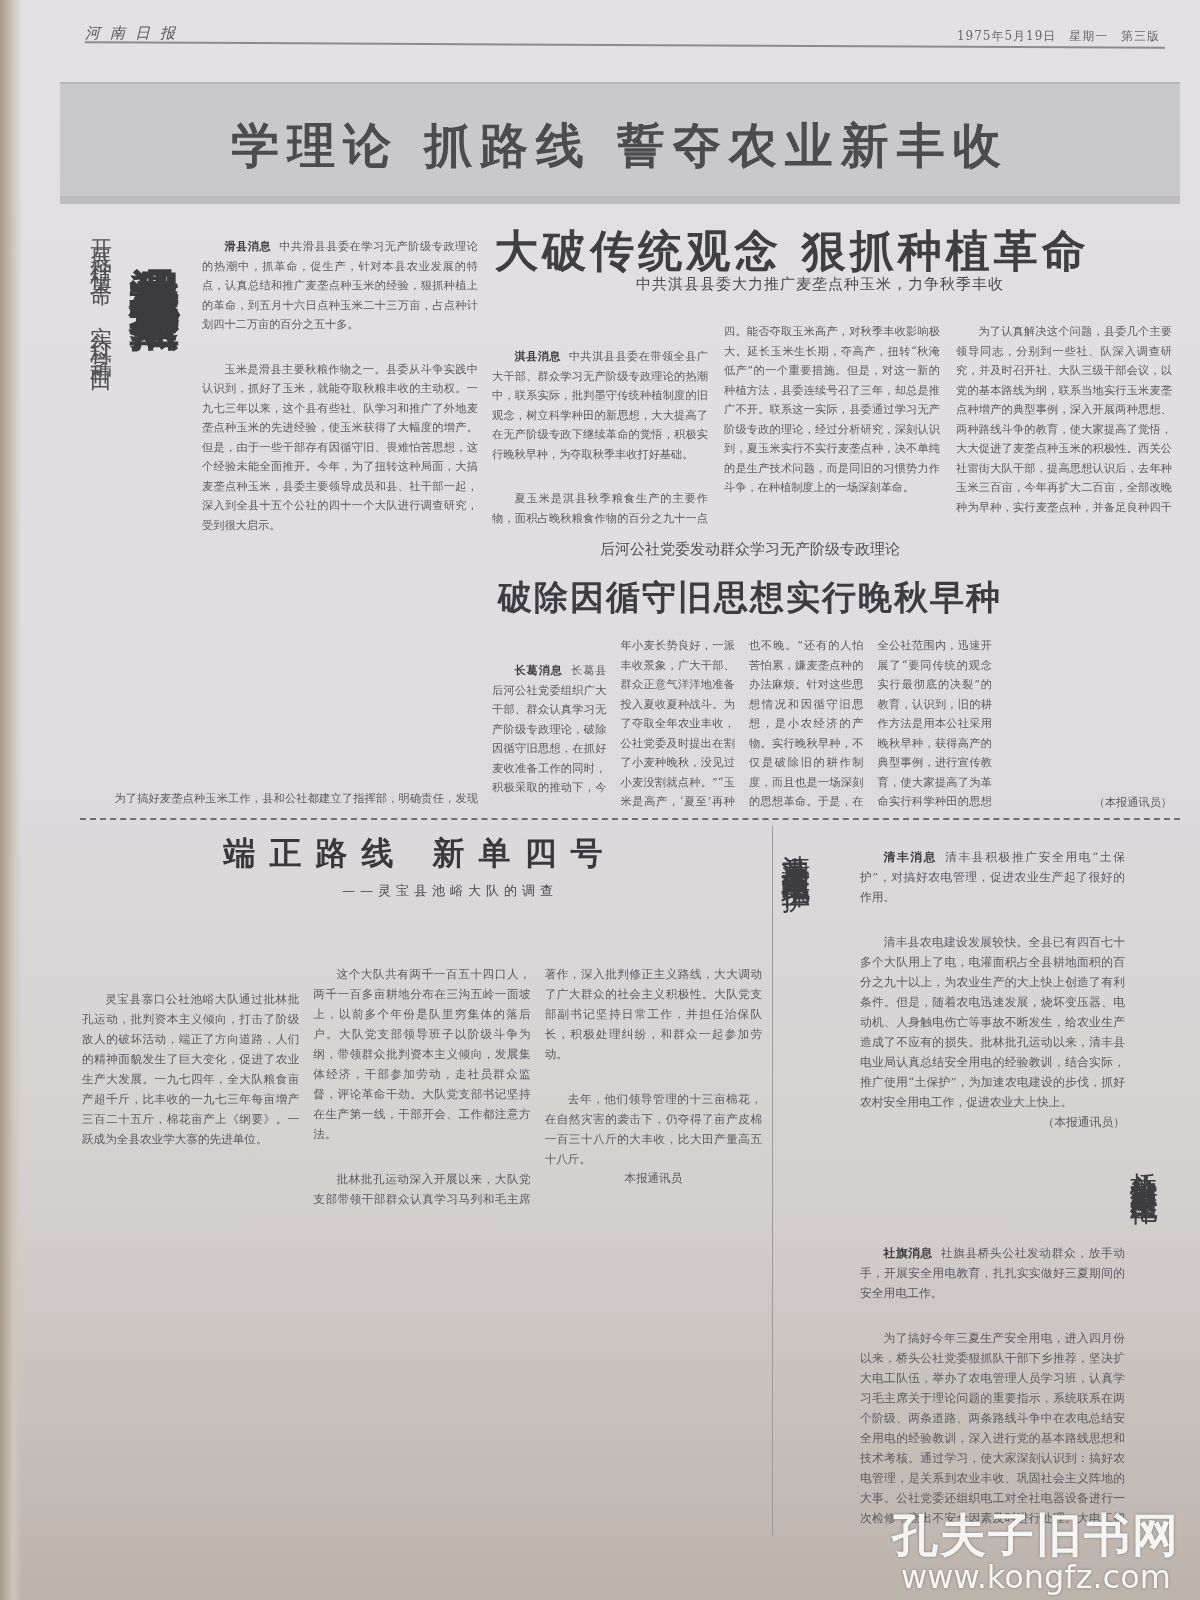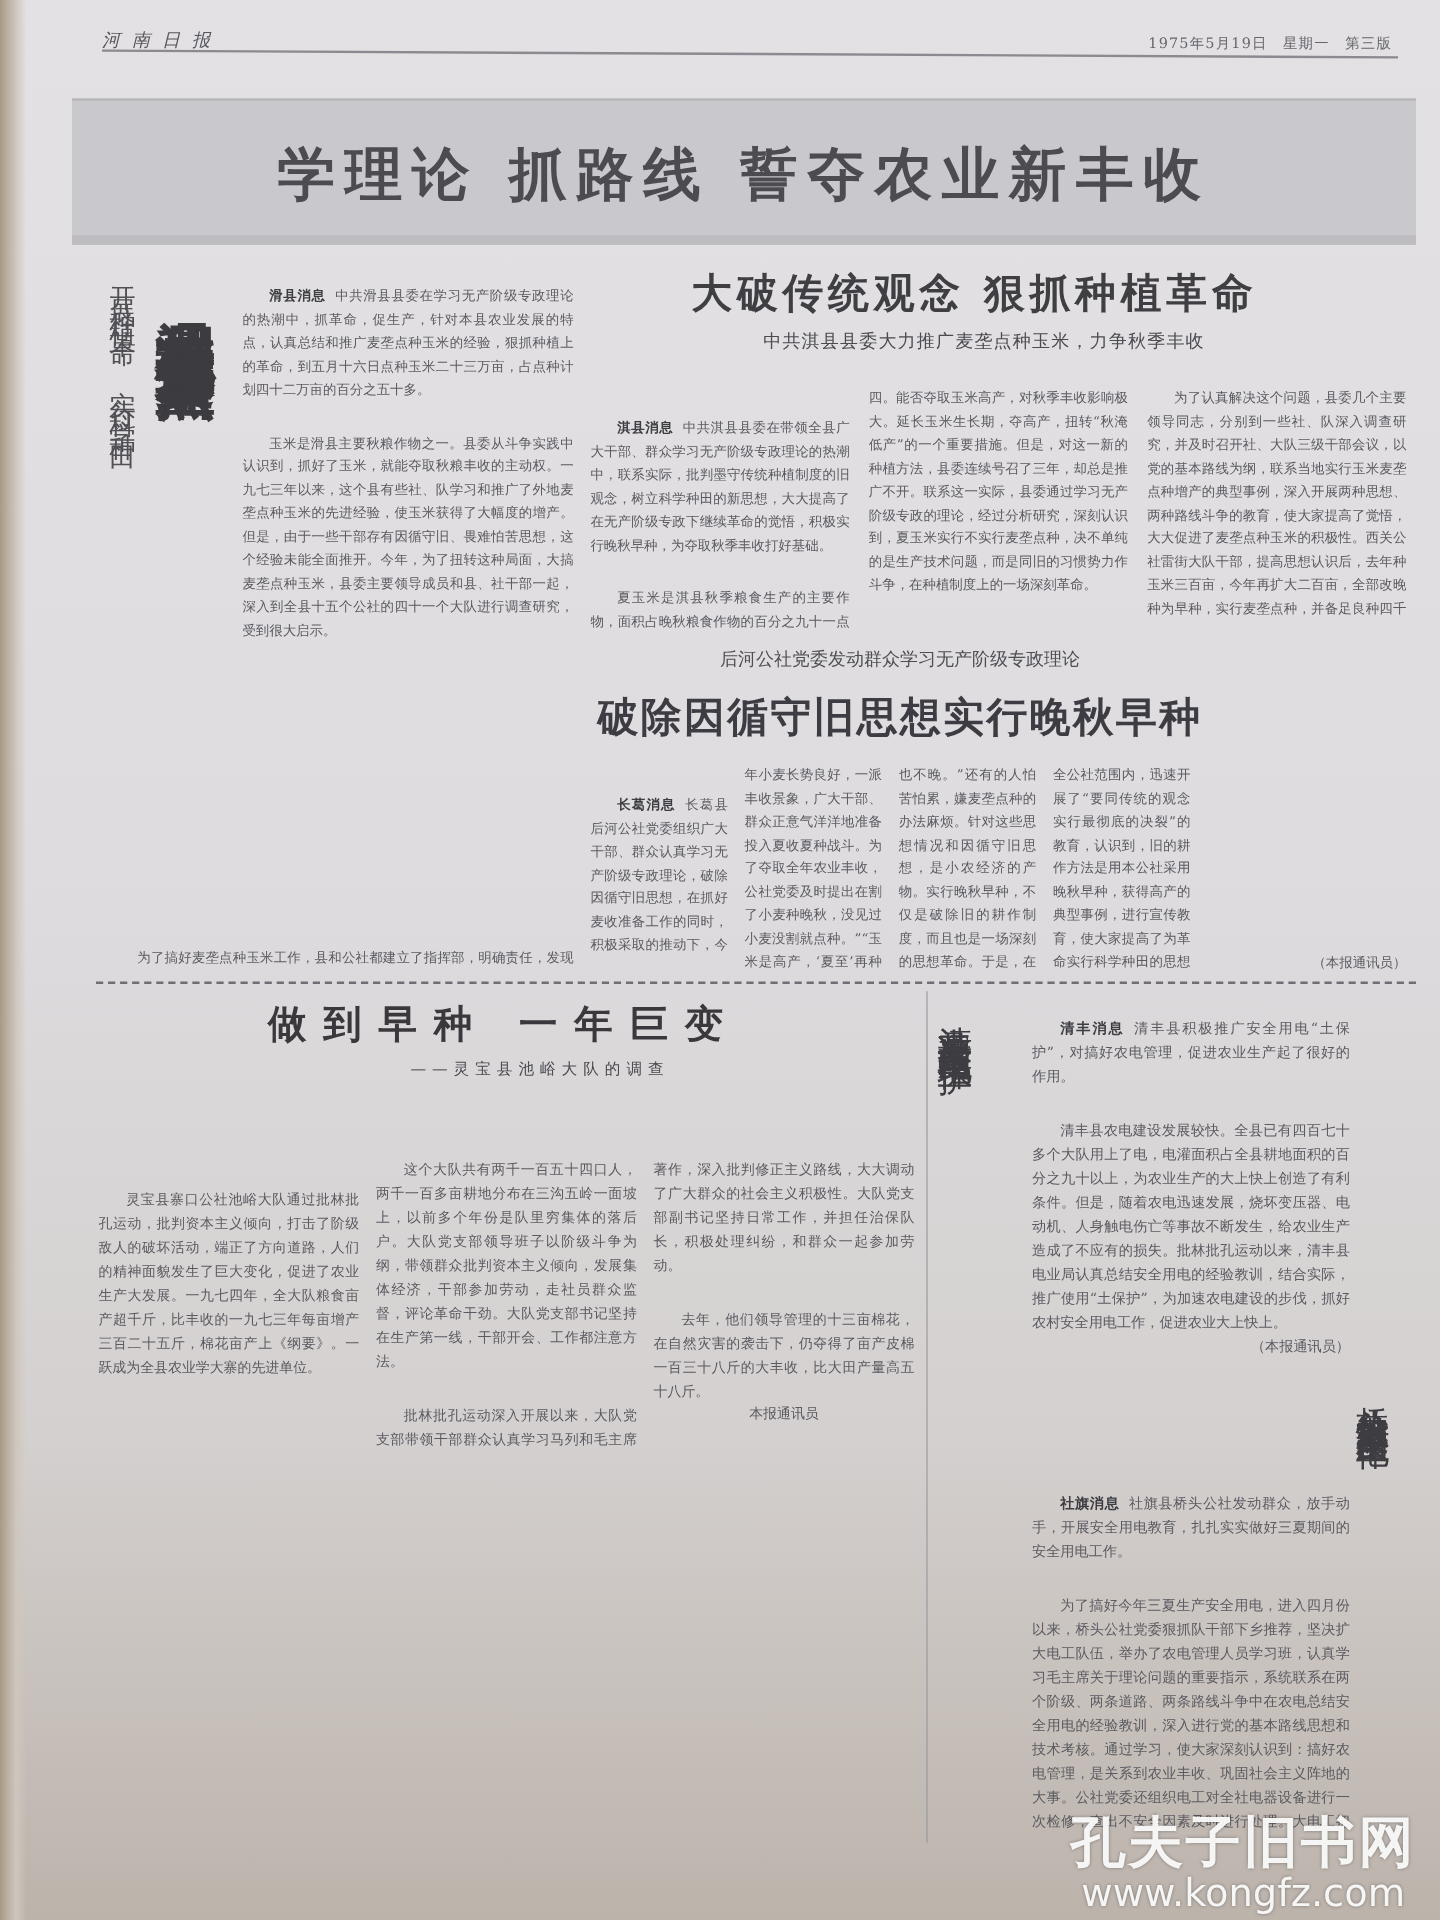--- a/index.html
+++ b/index.html
@@ -27,21 +27,21 @@
   .kicker-left { left: 86px; top: 222px; font-size: 22px; letter-spacing: 9px; color: #505055; }
   .kicker-left .gap { display: inline-block; height: 32px; }
   .title-left { left: 130px; top: 228px; font-size: 50px; font-weight: bold; letter-spacing: 3px; color: #3c3b40; line-height: 1; }
 
   .body-col { position: absolute; font-size: 11.2px; line-height: 19.5px; color: #5a5a60; text-align: justify; overflow: hidden; }
   .body-col .lead { font-weight: bold; color: #3d3d42; margin-right: 8px; }
   .body-col p { text-indent: 2em; margin-top: 25px; }
   .body-col .credit { display: block; text-align: right; }
 
   .h2 { position: absolute; text-align: center; }
-  .qi-title { left: 502px; top: 222px; width: 620px; font-size: 34px; font-weight: bold; letter-spacing: 4px; color: #3f3e43; }
+  .qi-title { left: 482px; top: 222px; width: 620px; font-size: 44px; font-weight: bold; letter-spacing: 4px; color: #3f3e43; }
   .qi-sub { left: 510px; top: 275px; width: 620px; font-size: 15px; color: #4a4a50; letter-spacing: 1px; }
   .hh-kicker { left: 490px; top: 540px; width: 520px; font-size: 15px; color: #4e4e54; }
   .hh-title { left: 490px; top: 575px; width: 520px; font-size: 34px; font-weight: bold; color: #3d3c42; letter-spacing: 2px; }
 
   .dash-rule { position: absolute; left: 80px; top: 818px; width: 1100px; border-top: 2px dashed #6e6e74; }
 
   .dz-title { left: 120px; top: 832px; width: 600px; font-size: 32px; font-weight: bold; color: #3a383c; letter-spacing: 14px; }
   .dz-sub { left: 170px; top: 882px; width: 500px; font-size: 13px; color: #4a4a50; letter-spacing: 5px; text-align: center; padding-left: 60px; }
 
   .title-qf { left: 780px; top: 832px; font-size: 29px; color: #3e3d42; line-height: 1.08; letter-spacing: 2px; }
@@ -99,21 +99,21 @@
 <div class="h2 hh-title">破除因循守旧思想实行晚秋早种</div>
 <div class="body-col" style="left:492px; top:636px; width:500px; height:176px; column-count:4; column-gap:14px;">
   <p><span class="lead">长葛消息</span><span>长葛县后河公社党委组织广大干部、群众认真学习无产阶级专政理论，破除因循守旧思想，在抓好麦收准备工作的同时，积极采取的推动下，今年小麦长势良好，一派丰收景象，广大干部、群众正意气洋洋地准备投入夏收夏种战斗。为了夺取全年农业丰收，公社党委及时提出在割了小麦种晚秋，没见过小麦没割就点种。”“玉米是高产，‘夏至’再种也不晚。”还有的人怕苦怕累，嫌麦垄点种的办法麻烦。针对这些思想情况和因循守旧思想，是小农经济的产物。实行晚秋早种，不仅是破除旧的耕作制度，而且也是一场深刻的思想革命。于是，在全公社范围内，迅速开展了“要同传统的观念实行最彻底的决裂”的教育，认识到，旧的耕作方法是用本公社采用晚秋早种，获得高产的典型事例，进行宣传教育，使大家提高了为革命实行科学种田的思想觉悟。为了防止在点种中碰断麦秆，群众想办法用三根竹竿绑成船头形，在宽行麦垄中推进，既方便点种，又不损坏小麦。他们学习外地经验，自制麦垄点种点播器，经试验效果良好。目前，这个公社成熟期早的小麦已开始进行麦垄点种，需要麦垄点种的晚秋已有约二百六十亩。</span></p>
 </div>
 <div class="body-col" style="left:1010px; top:544px; width:162px; height:268px;">
   <span class="credit" style="position:absolute; bottom:0; right:0;">（本报通讯员）</span>
 </div>
 
 <div class="dash-rule"></div>
 
-<div class="h2 dz-title">做到早种 一年巨变</div>
+<div class="h2 dz-title">端正路线 新单四号</div>
 <div class="h2 dz-sub">——灵宝县池峪大队的调查</div>
 <div class="body-col" style="left:82px; top:964px; width:680px; height:610px; column-count:3; column-gap:14px; font-size:11.6px; line-height:20px;">
   <p>灵宝县寨口公社池峪大队通过批林批孔运动，批判资本主义倾向，打击了阶级敌人的破坏活动，端正了方向道路，人们的精神面貌发生了巨大变化，促进了农业生产大发展。一九七四年，全大队粮食亩产超千斤，比丰收的一九七三年每亩增产三百二十五斤，棉花亩产上《纲要》。一跃成为全县农业学大寨的先进单位。</p>
   <p>这个大队共有两千一百五十四口人，两千一百多亩耕地分布在三沟五岭一面坡上，以前多个年份是队里穷集体的落后户。大队党支部领导班子以阶级斗争为纲，带领群众批判资本主义倾向，发展集体经济，干部参加劳动，走社员群众监督，评论革命干劲。大队党支部书记坚持在生产第一线，干部开会、工作都注意方法。</p>
   <p>批林批孔运动深入开展以来，大队党支部带领干部群众认真学习马列和毛主席著作，深入批判修正主义路线，大大调动了广大群众的社会主义积极性。大队党支部副书记坚持日常工作，并担任治保队长，积极处理纠纷，和群众一起参加劳动。</p>
   <p>去年，他们领导管理的十三亩棉花，在自然灾害的袭击下，仍夺得了亩产皮棉一百三十八斤的大丰收，比大田产量高五十八斤。</p>
   <span class="credit" style="text-align:center;font-family:Liberation Serif, serif;">本报通讯员</span>
 </div>
 
 <div class="vrule" style="left:772px; top:826px; height:710px;"></div>

